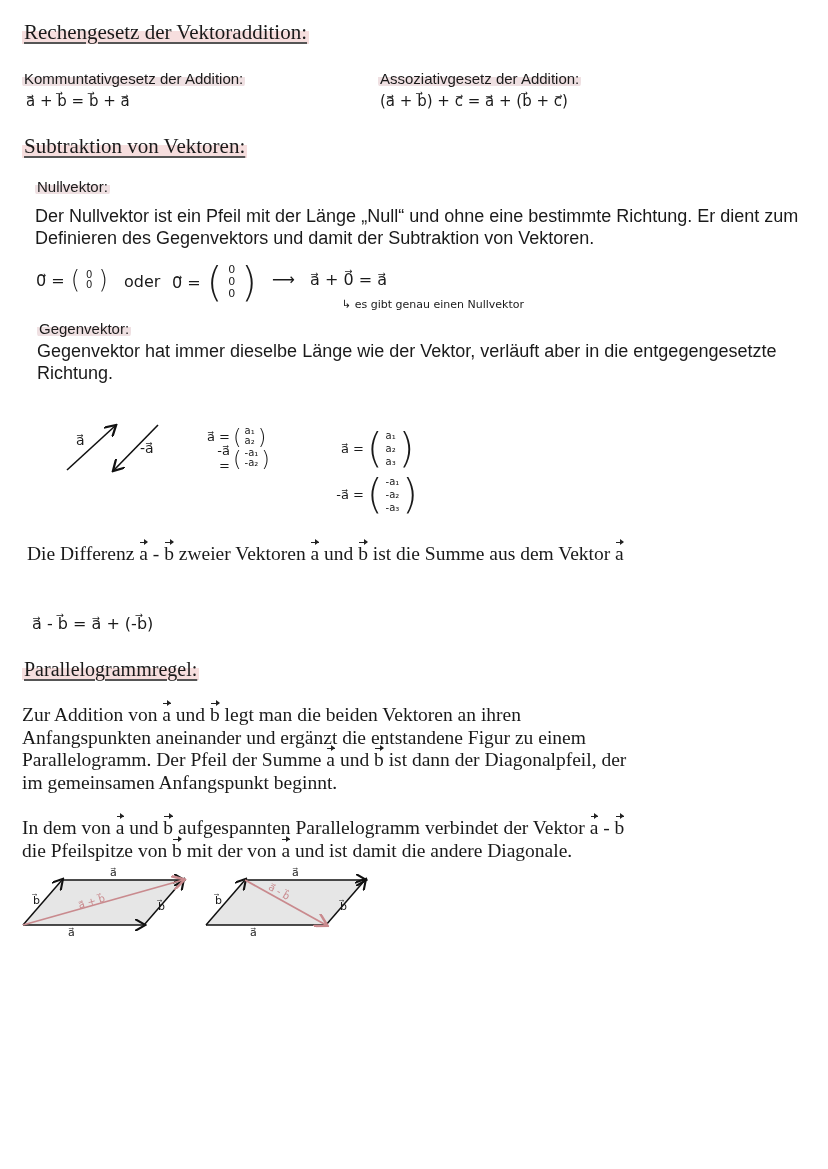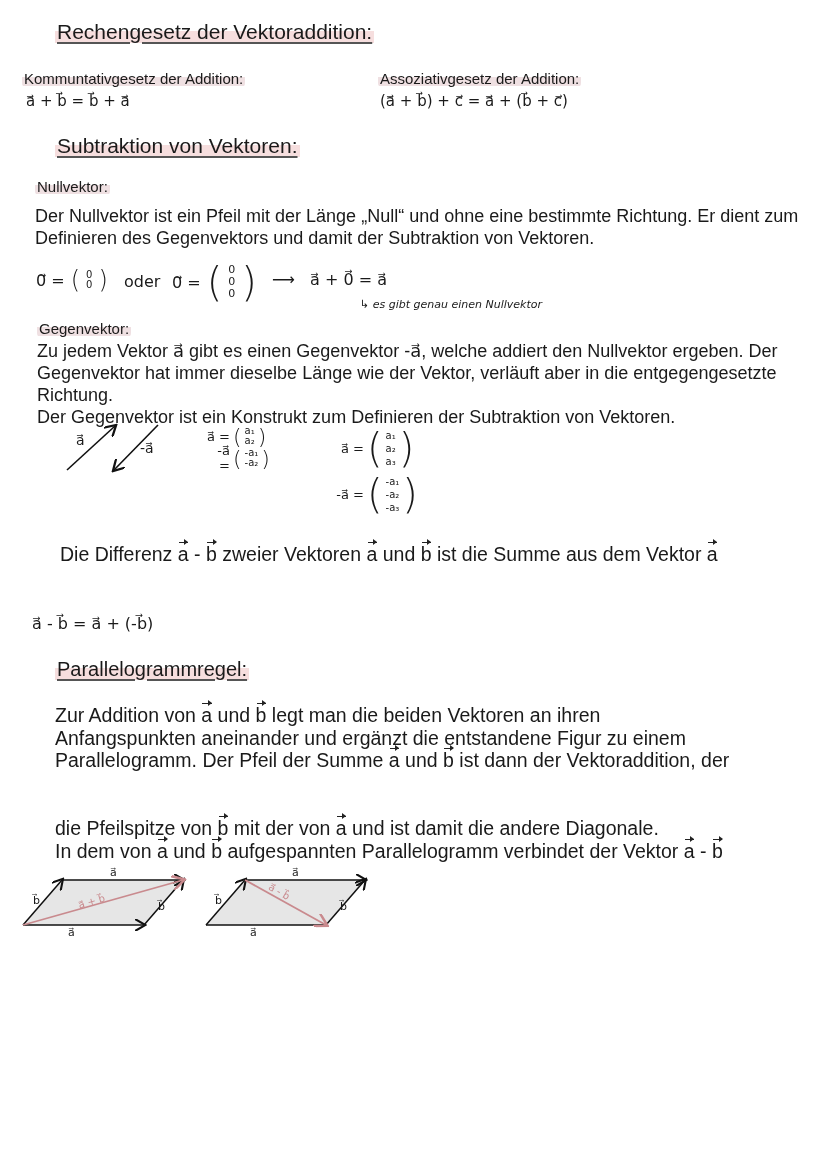--- a/index.html
+++ b/index.html
@@ -1,17 +1,17 @@
 <!DOCTYPE html>
 <html><head>
 <meta charset="utf-8">
 <style>
   html, body { margin: 0; padding: 0; background: #ffffff; }
   body { width: 828px; height: 1169px; position: relative; overflow: hidden; color: #1a1a1a; }
-  .serif { font-family: Liberation Sans, sans-serif; margin-left: 33px; }
+  .serif { font-family: Liberation Serif, serif; }
   .sans { font-family: "Liberation Sans", "DejaVu Sans", sans-serif; }
   .hand { font-family: "DejaVu Sans", sans-serif; }
   .abs { position: absolute; }
   .h1 { font-size: 21px; text-decoration: underline; text-decoration-color: #555; text-underline-offset: 3px;
         background: linear-gradient(to bottom, transparent 45%, #f6dede 45%, #f6dede 95%, transparent 95%); padding: 0 2px; }
   .h2 { font-size: 15px; background: linear-gradient(to bottom, transparent 40%, #efe0e2 40%, #efe0e2 92%, transparent 92%); padding: 0 2px; border-radius: 4px; }
   .body-sans { font-size: 18px; line-height: 22px; }
   .body-serif { font-size: 19.5px; line-height: 22.5px; }
   .formula { font-size: 15px; }
   .vec { position: relative; display: inline-block; }
@@ -53,27 +53,25 @@
   <span style="font-size:40px; font-weight:200; line-height:40px;">(</span>
   <span style="display:flex; flex-direction:column; font-size:11px; line-height:12px;">
     <span>0</span>
     <span>0</span>
     <span>0</span>
   </span>
   <span style="font-size:40px; font-weight:200; line-height:40px;">)</span>
 </div>
 <div class="abs hand" style="left:272px; top:270px; font-size:16px;">⟶</div>
 <div class="abs hand" style="left:310px; top:270px; font-size:16px;">a⃗ + 0⃗ = a⃗</div>
-<div class="abs hand" style="left:360px; top:298px; font-size:11px; font-style:italic;text-align:right;">↳ es gibt genau einen Nullvektor</div>
+<div class="abs hand" style="left:342px; top:298px; font-size:11px; text-align:right;">↳ es gibt genau einen Nullvektor</div>
 
 <div class="abs sans h2" style="left:37px; top:320px;">Gegenvektor:</div>
 <div class="abs sans body-sans" style="left:37px; top:340px; width:785px;">
-  <div>Zu jedem Vektor a⃗ gibt es einen Gegenvektor -a⃗, welche addiert den Nullvektor ergeben. Der</div>
   <div>Gegenvektor hat immer dieselbe Länge wie der Vektor, verläuft aber in die entgegengesetzte Richtung.</div>
-  <div>Der Gegenvektor ist ein Konstrukt zum Definieren der Subtraktion von Vektoren.</div>
 </div>
 
 <svg class="abs" style="left:60px; top:420px;" width="120" height="60">
   <defs>
     <marker id="ah" markerWidth="8" markerHeight="8" refX="6" refY="4" orient="auto">
       <path d="M0,0 L7,4 L0,8" fill="none" stroke="#111" stroke-width="1.4"></path>
     </marker>
   </defs>
   <line x1="7" y1="50" x2="55" y2="6" stroke="#111" stroke-width="1.6" marker-end="url(#ah)"></line>
   <line x1="98" y1="5" x2="54" y2="50" stroke="#111" stroke-width="1.6" marker-end="url(#ah)"></line>
@@ -128,26 +126,27 @@
 <div class="abs serif body-serif" style="left:27px; top:543px; width:790px;">
   <div><span>Die Differenz </span><span class="vec">a</span><span> - </span><span class="vec">b</span><span> zweier Vektoren </span><span class="vec">a</span><span> und </span><span class="vec">b</span><span> ist die Summe aus dem Vektor </span><span class="vec">a</span></div>
 </div>
 <div class="abs hand" style="left:32px; top:614px; font-size:16px;">a⃗ - b⃗ = a⃗ + (-b⃗)</div>
 
 <div class="abs serif h1" style="left:22px; top:658px; font-size:20px;">Parallelogrammregel:</div>
 
 <div class="abs serif body-serif" style="left:22px; top:704px; width:800px;">
   <div><span>Zur Addition von </span><span class="vec">a</span><span> und </span><span class="vec">b</span><span> legt man die beiden Vektoren an ihren</span></div>
   <div>Anfangspunkten aneinander und ergänzt die entstandene Figur zu einem</div>
-  <div><span>Parallelogramm. Der Pfeil der Summe </span><span class="vec">a</span><span> und </span><span class="vec">b</span><span> ist dann der Vektoraddition, der</span></div>
+  <div><span>Parallelogramm. Der Pfeil der Summe </span><span class="vec">a</span><span> und </span><span class="vec">b</span><span> ist dann der Diagonalpfeil, der</span></div>
+  <div>im gemeinsamen Anfangspunkt beginnt.</div>
 </div>
 
 <div class="abs serif body-serif" style="left:22px; top:817px; width:800px;">
+  <div><span>In dem von </span><span class="vec">a</span><span> und </span><span class="vec">b</span><span> aufgespannten Parallelogramm verbindet der Vektor </span><span class="vec">a</span><span> - </span><span class="vec">b</span></div>
   <div><span>die Pfeilspitze von </span><span class="vec">b</span><span> mit der von </span><span class="vec">a</span><span> und ist damit die andere Diagonale.</span></div>
-  <div><span>In dem von </span><span class="vec">a</span><span> und </span><span class="vec">b</span><span> aufgespannten Parallelogramm verbindet der Vektor </span><span class="vec">a</span><span> - </span><span class="vec">b</span></div>
 </div>
 
 <svg class="abs" style="left:20px; top:868px;" width="370" height="75">
   <defs>
     <marker id="ahk" markerWidth="8" markerHeight="8" refX="6" refY="4" orient="auto">
       <path d="M0,0 L7,4 L0,8" fill="none" stroke="#111" stroke-width="1.4"></path>
     </marker>
     <marker id="ahp" markerWidth="8" markerHeight="8" refX="6" refY="4" orient="auto">
       <path d="M0,0 L7,4 L0,8" fill="none" stroke="#c98a8e" stroke-width="1.4"></path>
     </marker>

